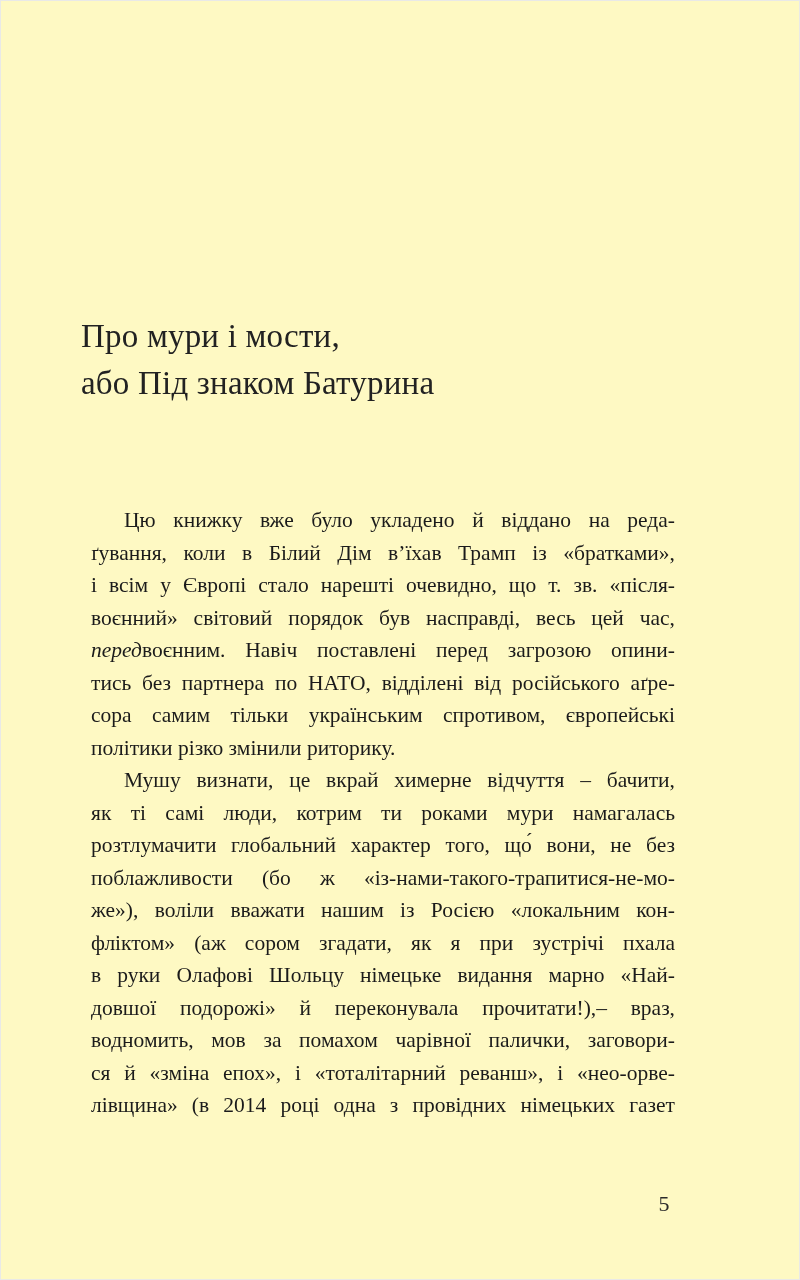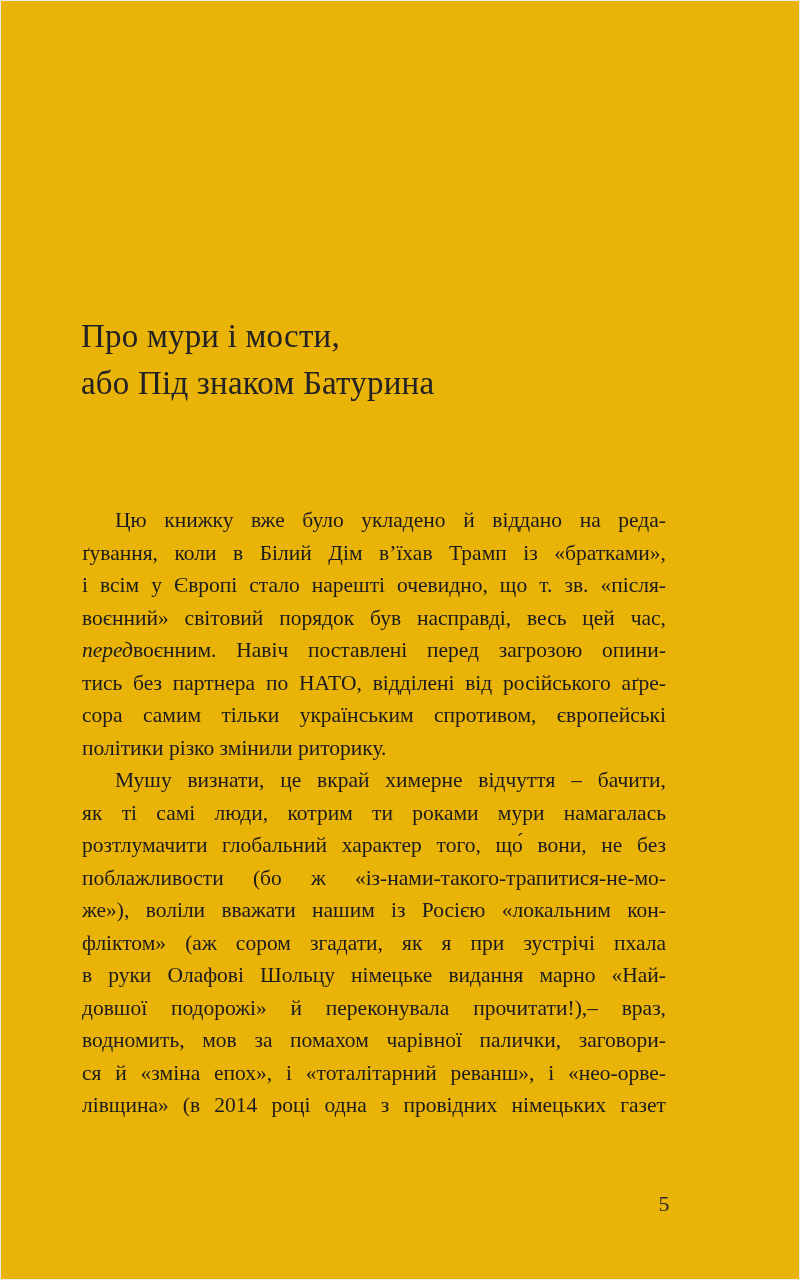--- a/index.html
+++ b/index.html
@@ -1,41 +1,41 @@
 <!DOCTYPE html>
 <html><head>
 <meta charset="utf-8">
 <style>
   html, body { margin: 0; padding: 0; background: #ffffff; }
   .page {
     position: relative;
     width: 800px;
     height: 1280px;
-    background: #eab308;
+    background: #fef9c3;
     box-sizing: border-box;
     border: 1px solid #e9e9e7;
     font-family: "Liberation Serif", serif;
     color: #1c1c1c;
     overflow: hidden;
   }
   .chapter-title {
     position: absolute;
     left: 80px;
     top: 312px;
     margin: 0;
     font-size: 33px;
     font-weight: 400;
     line-height: 47px;
     letter-spacing: 0.2px;
     color: #222;
   }
   .title-line { display: block; }
   .body-text {
     position: absolute;
-    left: 81px;
+    left: 90px;
     top: 503px;
     width: 584px;
   }
   .line {
     height: 32.5px;
     line-height: 32.5px;
     font-size: 21.5px;
     white-space: nowrap;
     text-align: justify;
     text-align-last: justify;

